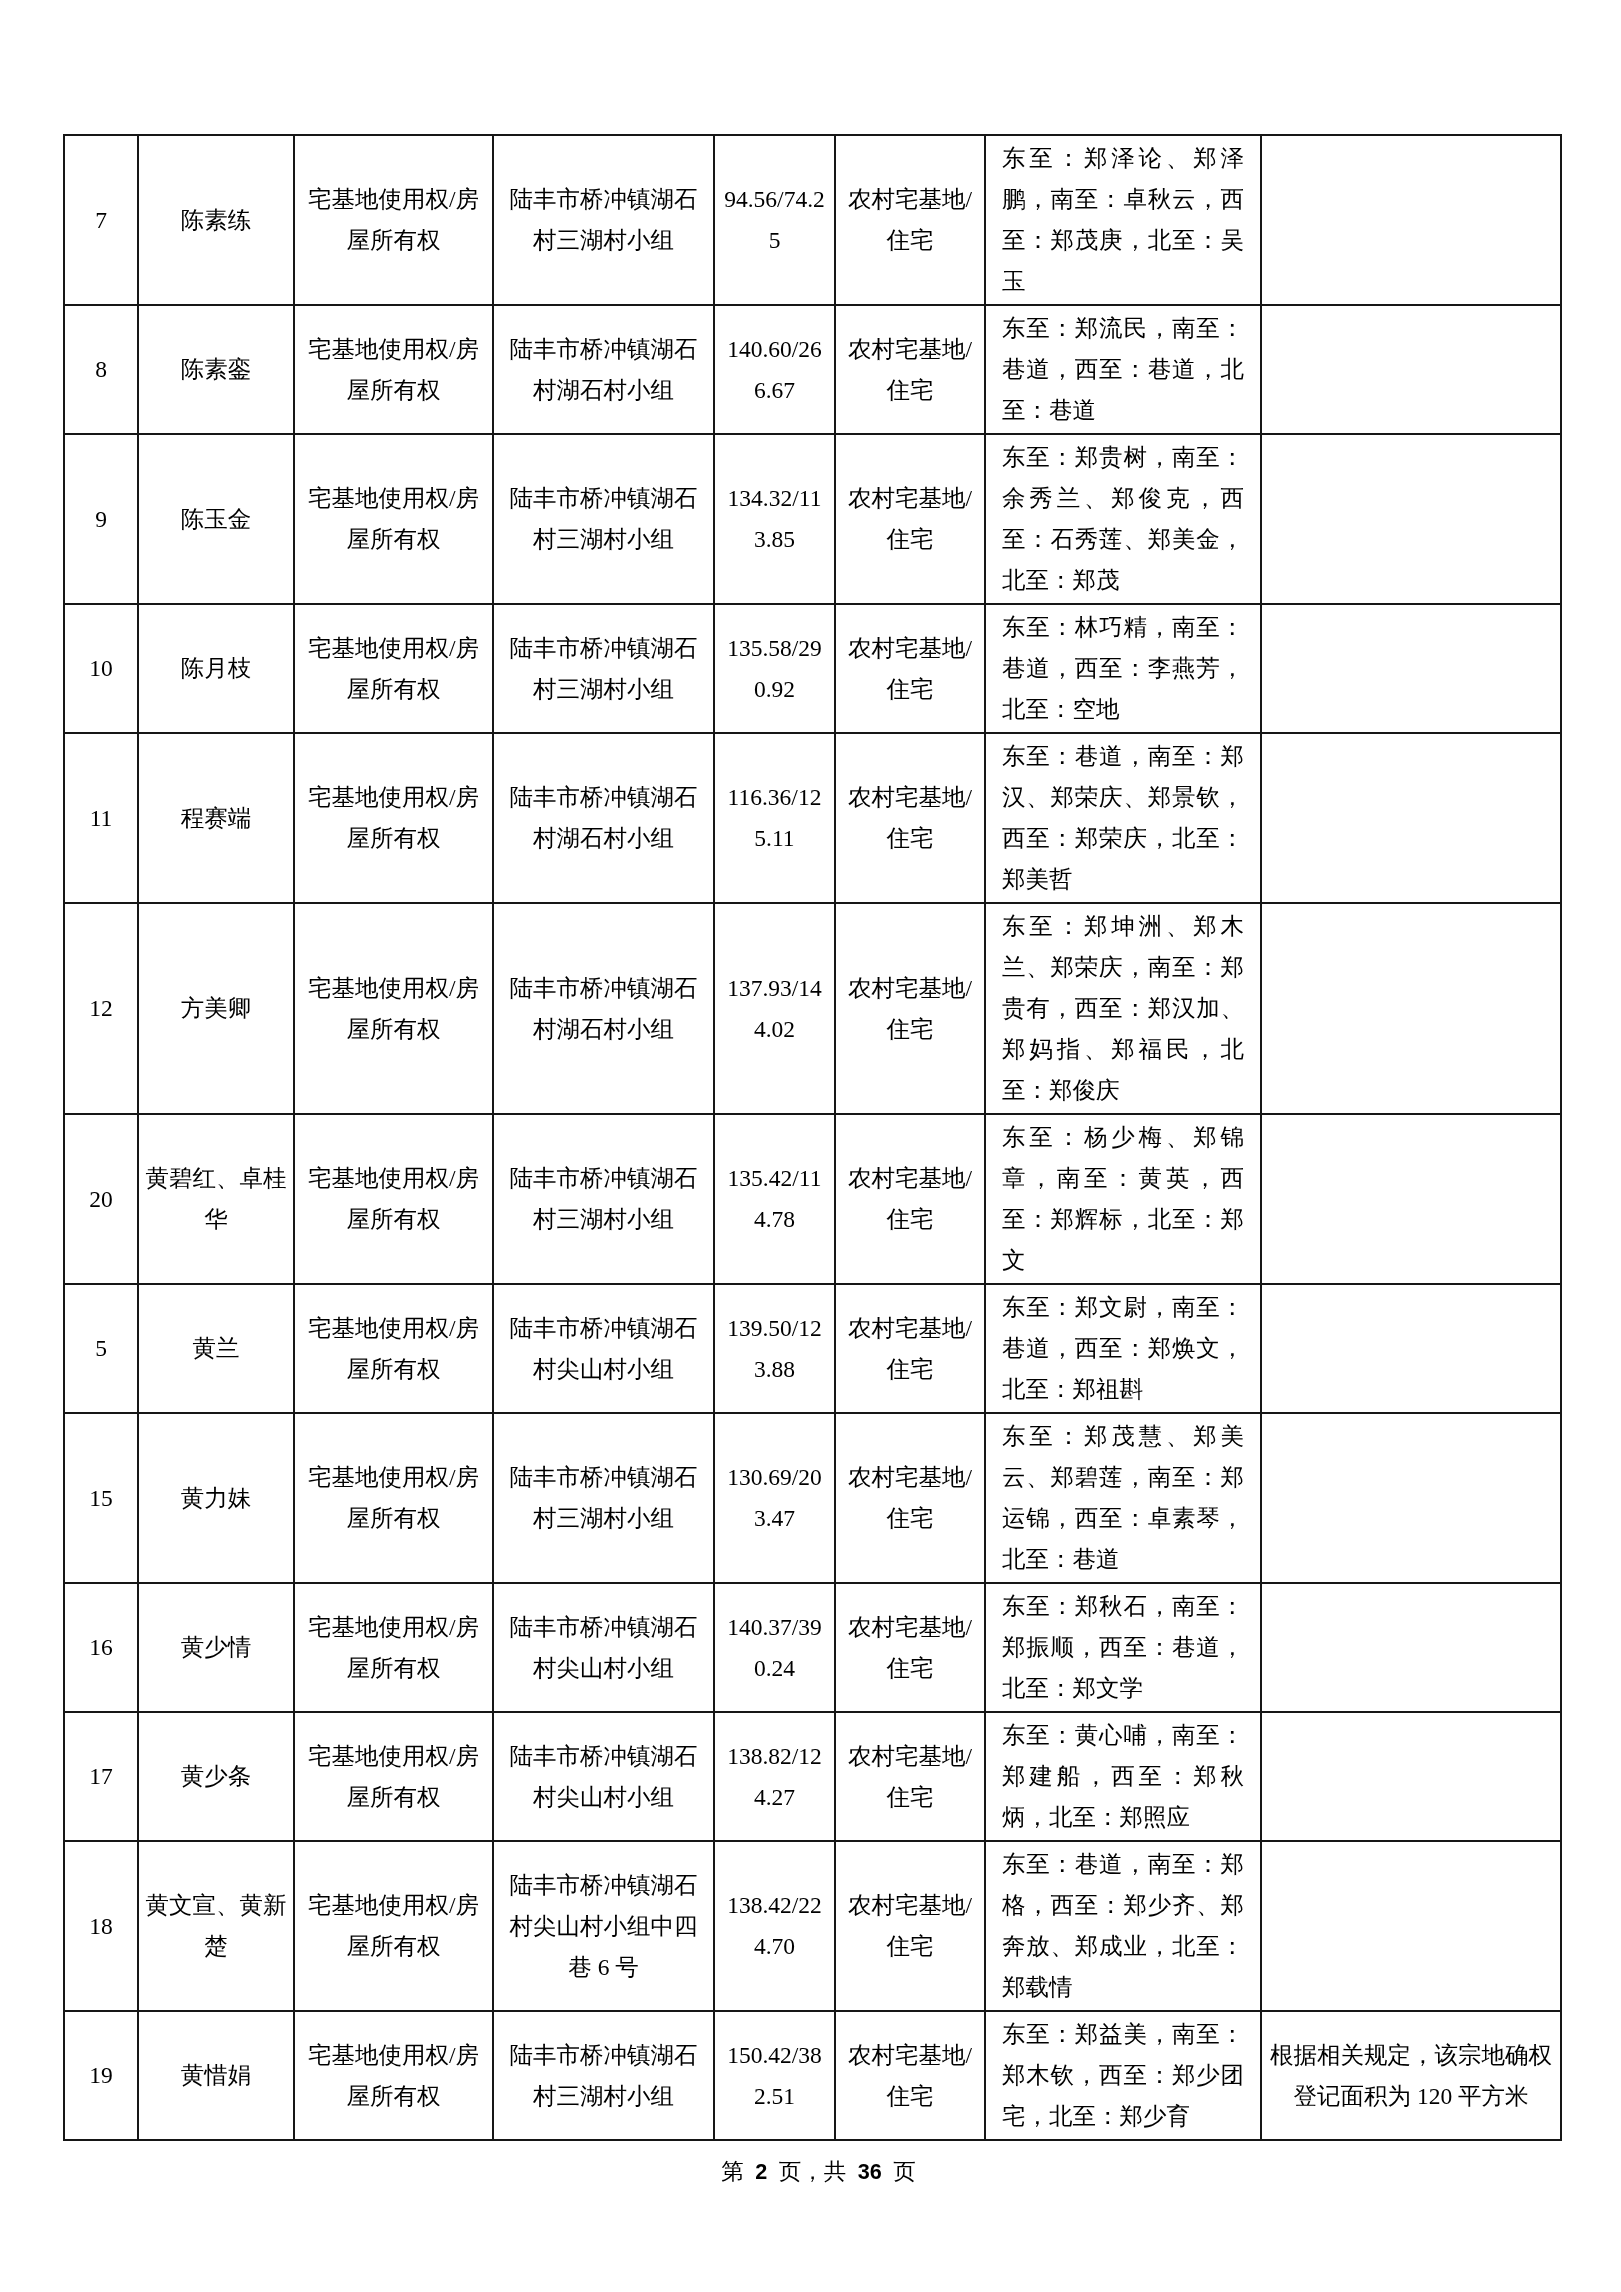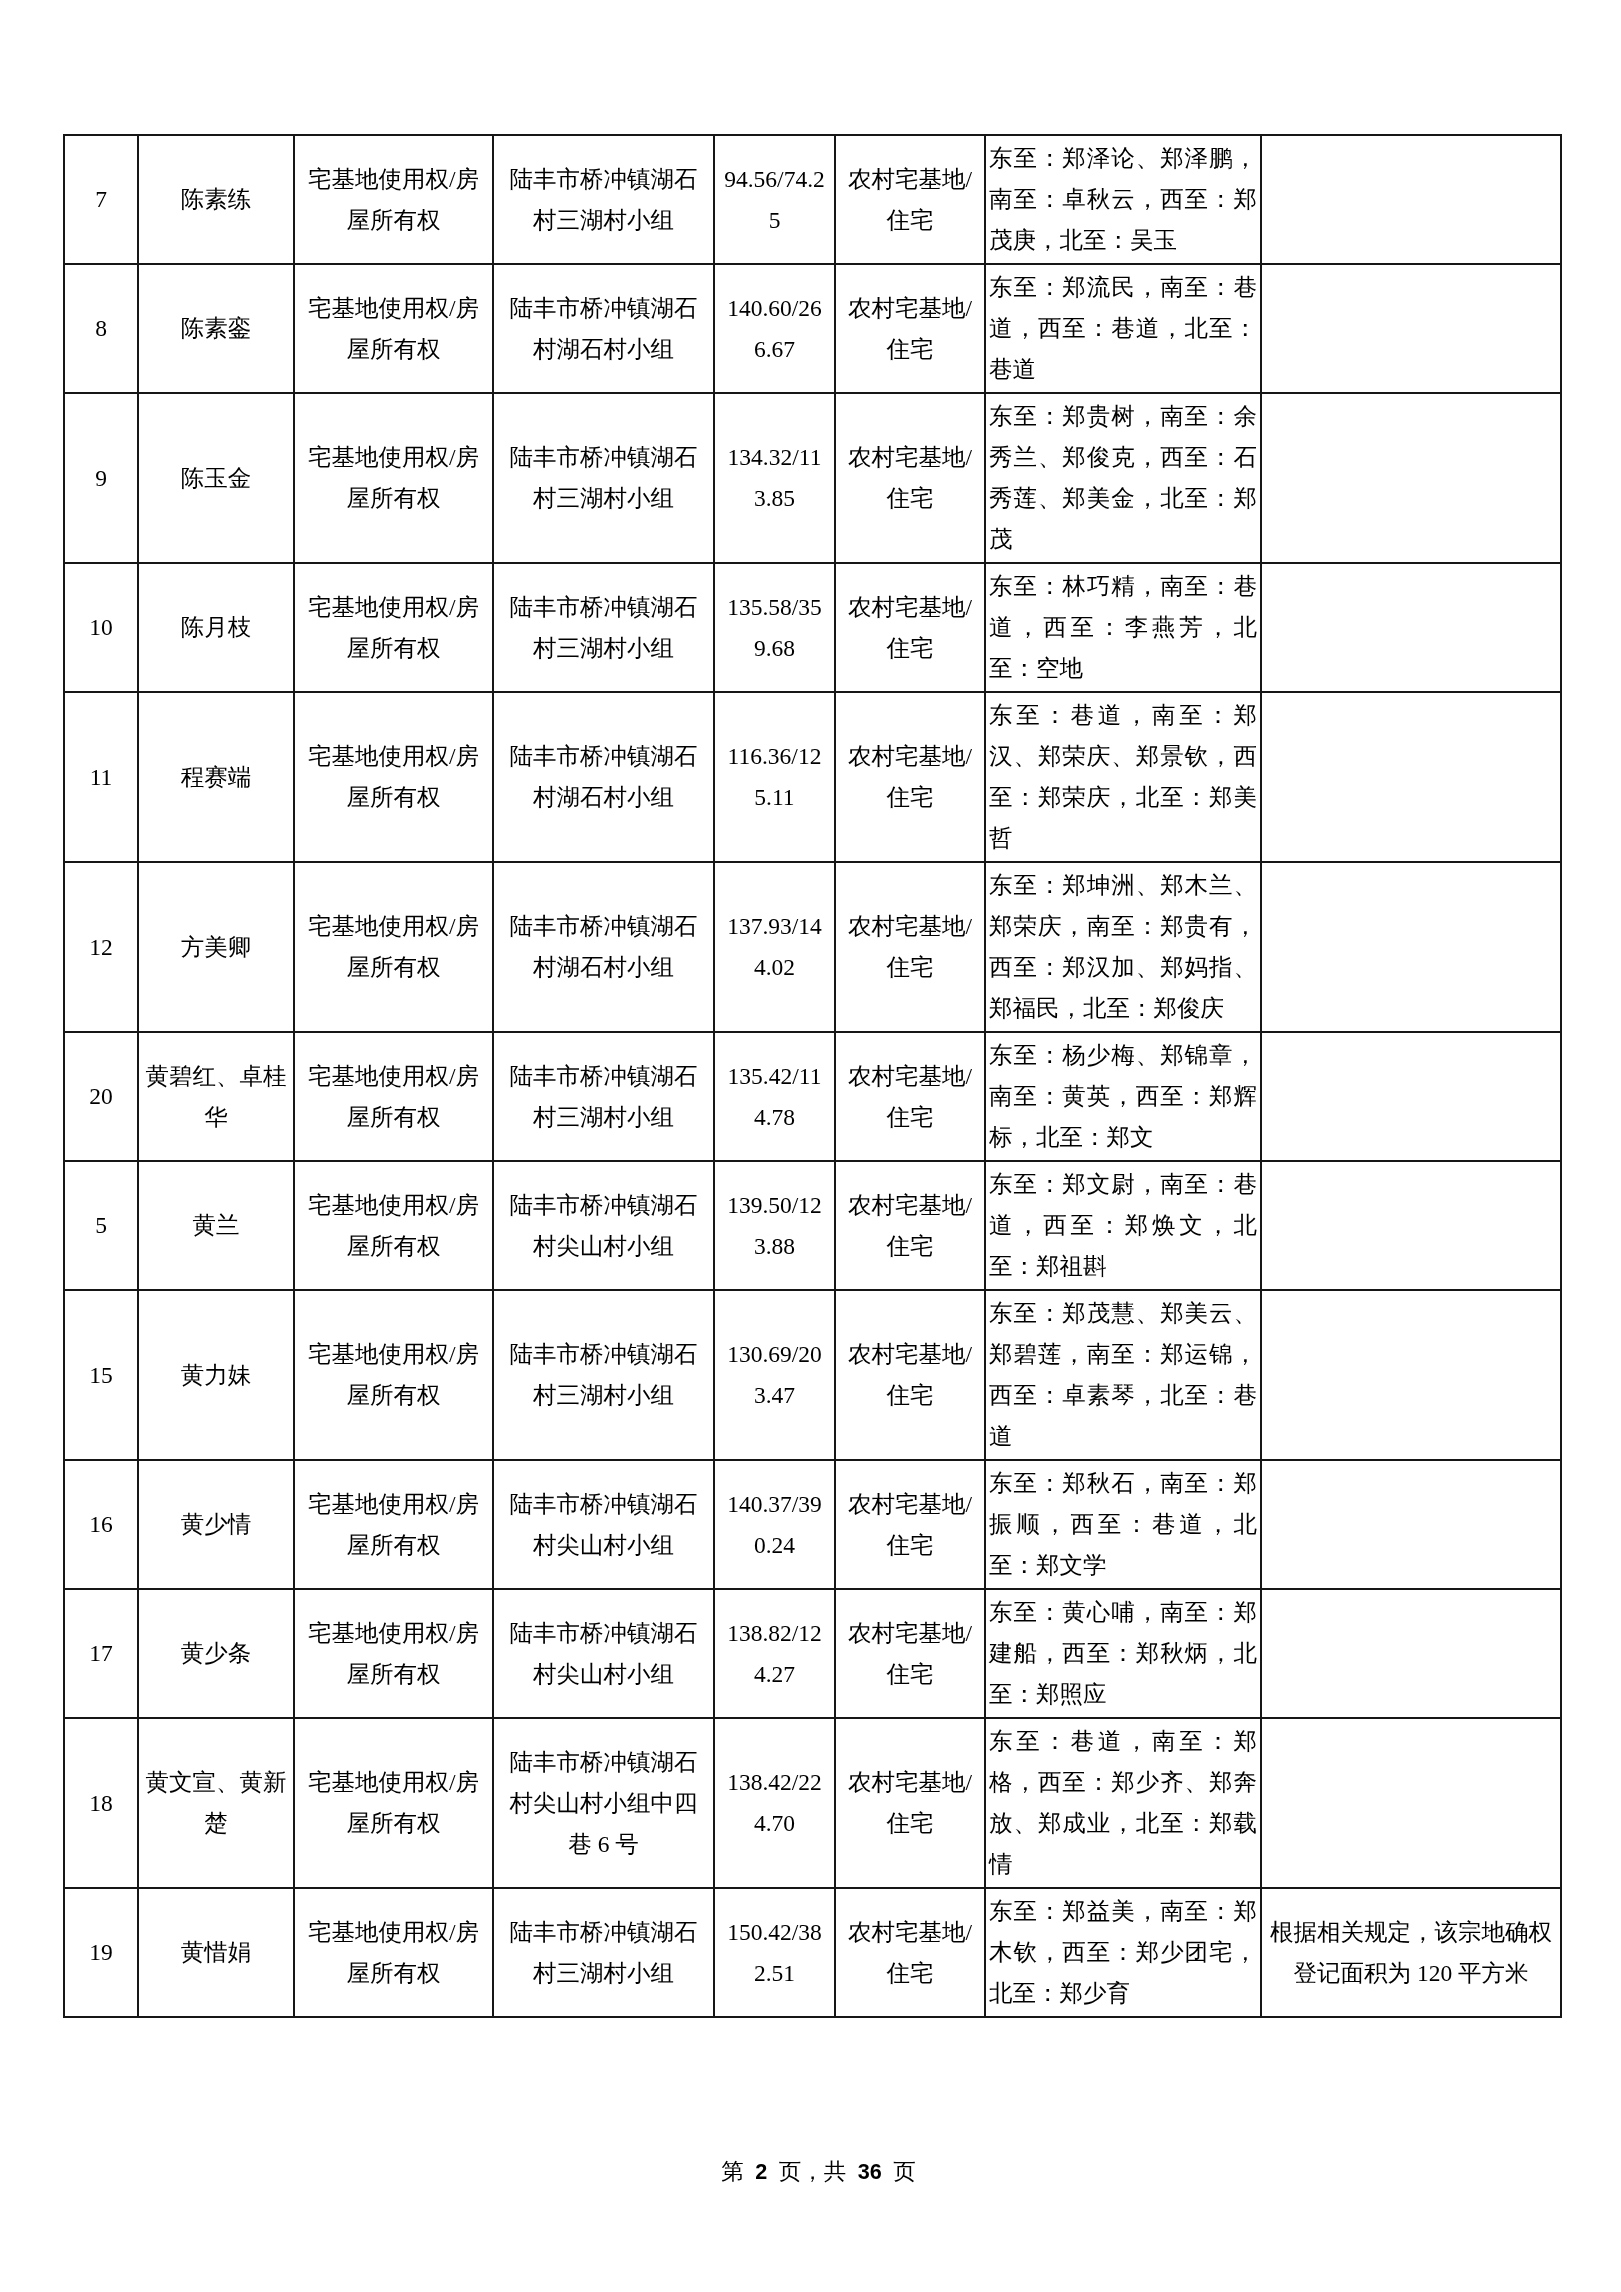--- a/index.html
+++ b/index.html
@@ -30,21 +30,21 @@
     font-size:23.5px;
     line-height:41px;
     padding:2px 5.9px;
     word-wrap:break-word;
     overflow-wrap:break-word;
   }
   td.cell-area{word-break:break-all;padding:2px 6px;}
   td.cell-bound{
     text-align:justify;
     text-align-last:left;
-    padding:2px 3px;
+    padding:2px 16px;
     margin-left:12px;
   }
   td.cell-remark{padding:2px 1px;}
   .footer{
     position:absolute;top:2156px;left:8px;width:100%;
     text-align:center;
     font-size:22.5px;
     color:#000;
   }
   .footer .num{
@@ -99,21 +99,21 @@
         <td class="cell-area">134.32/113.85</td>
         <td>农村宅基地/住宅</td>
         <td class="cell-bound">东至：郑贵树，南至：余秀兰、郑俊克，西至：石秀莲、郑美金，北至：郑茂</td>
         <td class="cell-remark"></td>
       </tr>
       <tr>
         <td>10</td>
         <td>陈月枝</td>
         <td>宅基地使用权/房屋所有权</td>
         <td>陆丰市桥冲镇湖石村三湖村小组</td>
-        <td class="cell-area">135.58/359.68</td>
+        <td class="cell-area">135.58/290.92</td>
         <td>农村宅基地/住宅</td>
         <td class="cell-bound">东至：林巧精，南至：巷道，西至：李燕芳，北至：空地</td>
         <td class="cell-remark"></td>
       </tr>
       <tr>
         <td>11</td>
         <td>程赛端</td>
         <td>宅基地使用权/房屋所有权</td>
         <td>陆丰市桥冲镇湖石村湖石村小组</td>
         <td class="cell-area">116.36/125.11</td>

